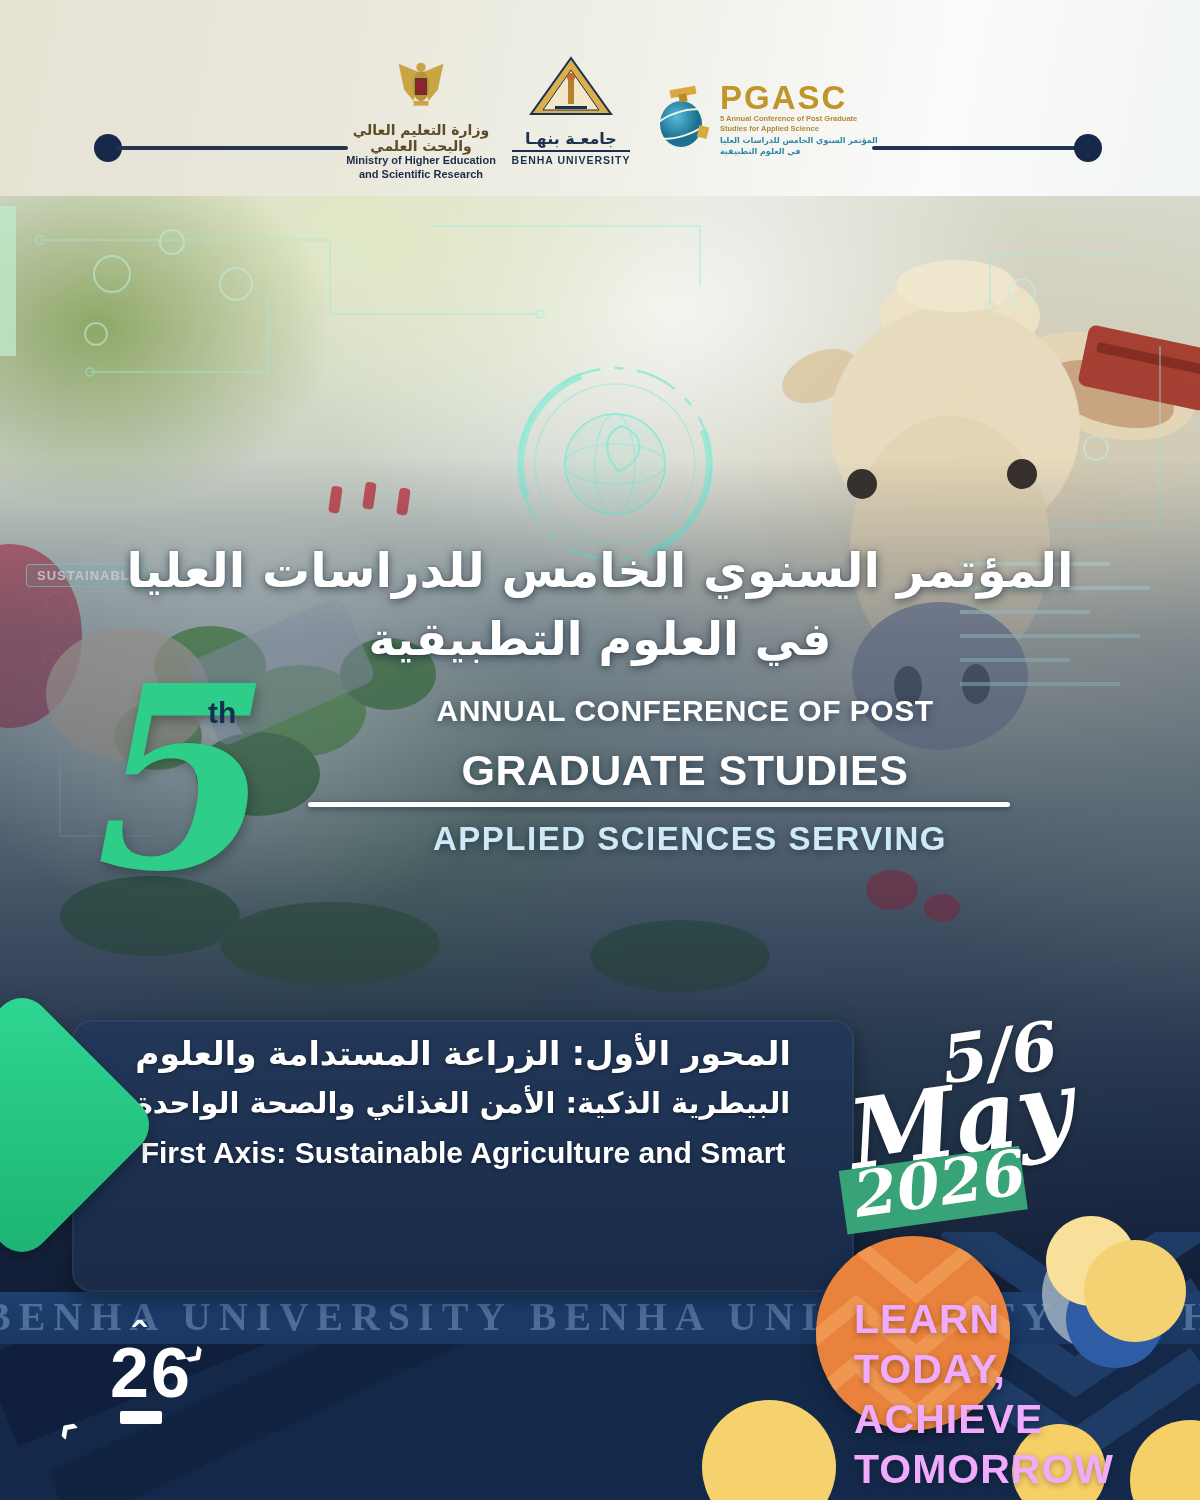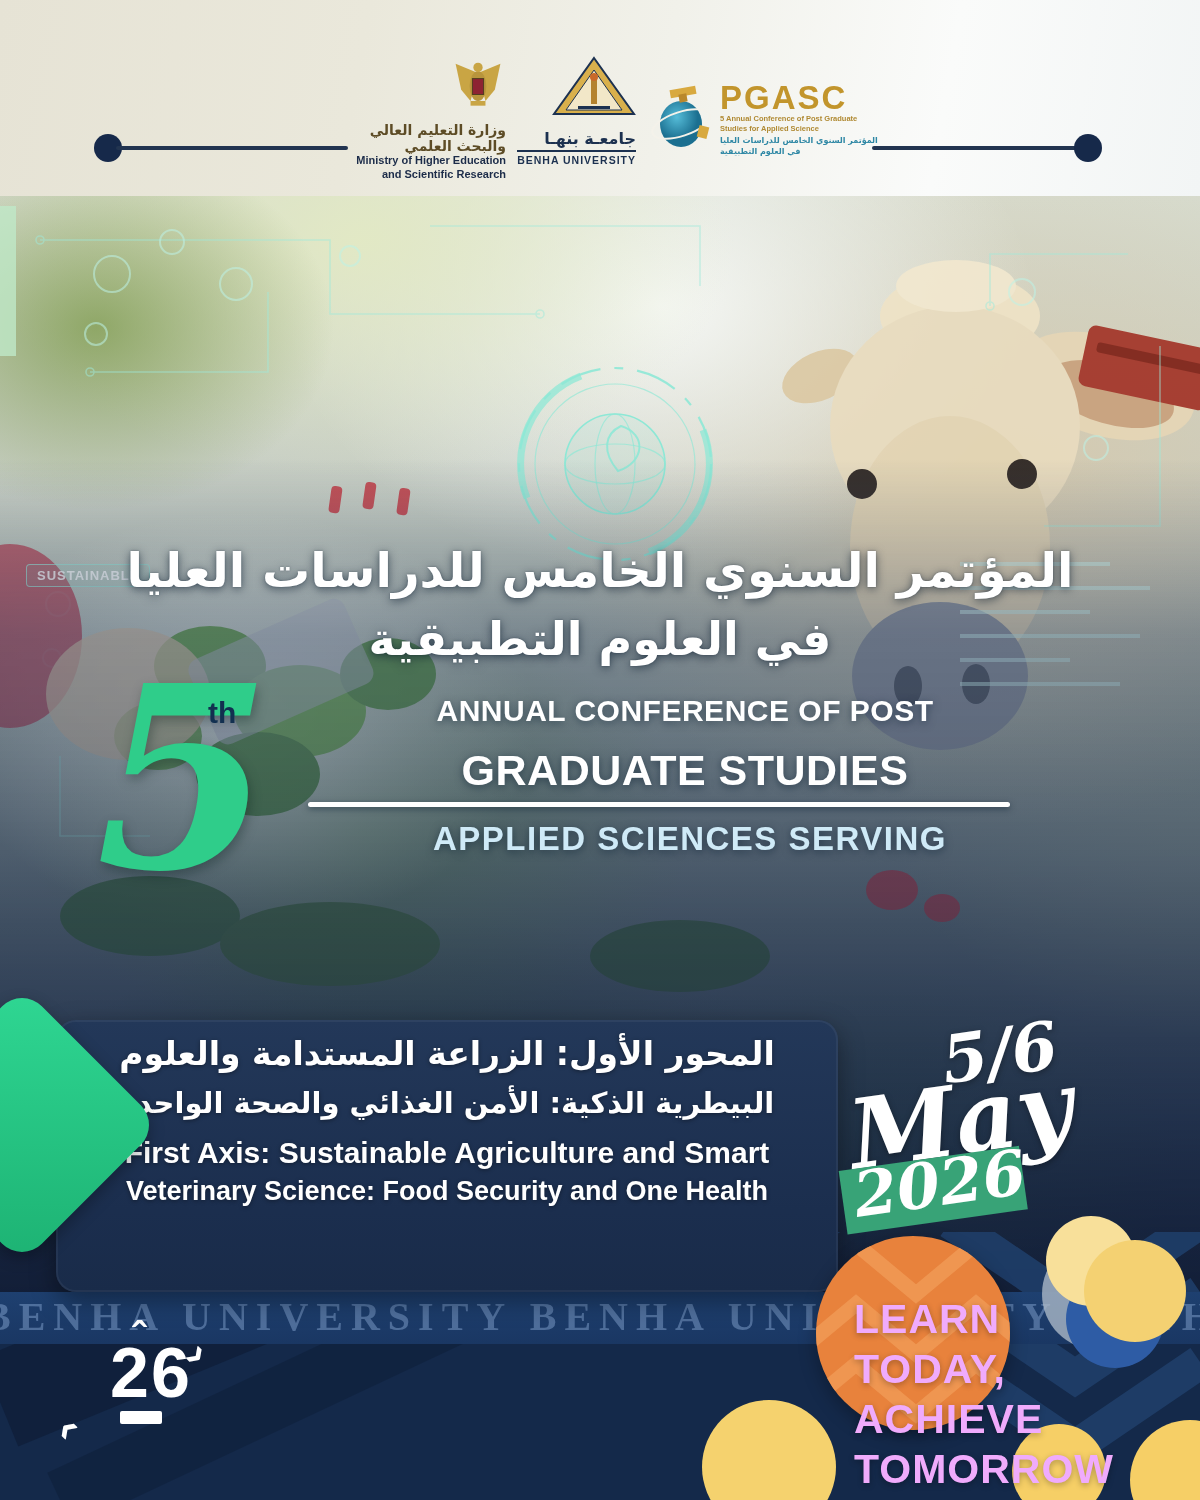--- a/index.html
+++ b/index.html
@@ -5,21 +5,21 @@
   html,body{margin:0;padding:0;background:#0e1c33;}
   .canvas{position:relative;width:1200px;height:1500px;overflow:hidden;margin:0 auto;
     font-family:"Liberation Sans",sans-serif;background:#152a49;}
 
   
   .header{position:absolute;left:0;top:0;width:1200px;height:196px;
     background:linear-gradient(100deg,#e6e3d5 0%,#eae8db 30%,#f1f1ea 55%,#fafbfa 78%,#f2f5f5 100%);}
   .hdr-dot{position:absolute;width:28px;height:28px;border-radius:50%;background:#16294a;top:134px;}
   .hdr-line{position:absolute;height:4px;background:#223450;top:146px;border-radius:2px;}
 
-  .logo{position:absolute;text-align:right;color:#1c2c49;}
+  .logo{position:absolute;text-align:center;color:#1c2c49;}
   .logo-ministry{left:336px;top:58px;width:170px;}
   .logo-benha{left:506px;top:56px;width:130px;}
   .logo-pgasc{left:648px;top:80px;width:235px;display:flex;align-items:center;text-align:left;}
   .min-ar{font-family:"DejaVu Sans",sans-serif;font-weight:700;font-size:14px;color:#5d4c26;margin-top:2px;}
   .min-en{font-size:11px;font-weight:700;line-height:1.25;color:#1c2c49;}
   .benha-ar{font-family:"DejaVu Sans",sans-serif;font-weight:700;font-size:16px;color:#1c3150;margin-top:3px;}
   .benha-en{font-size:10.5px;font-weight:700;letter-spacing:1px;color:#1c3150;border-top:2px solid #1c3150;padding-top:2px;margin-top:2px;display:inline-block;}
   .pgasc-txt{margin-left:6px;}
   .pgasc-acronym{font-size:33px;font-weight:700;color:#c2952c;letter-spacing:2px;line-height:1;}
   .pgasc-tag{font-size:7.5px;font-weight:700;color:#b08a33;line-height:1.4;}
@@ -61,21 +61,21 @@
   .h-en1{top:694px;font-size:30px;}
   .h-en2{top:746px;font-size:43px;}
   .divider{position:absolute;left:308px;top:802px;width:702px;height:5px;background:#fff;border-radius:3px;
     box-shadow:0 2px 6px rgba(5,25,45,.5);}
   .h-sub{position:absolute;left:250px;width:880px;text-align:center;color:#cfeaf7;font-weight:700;
     text-shadow:0 2px 8px rgba(5,25,45,.55);}
   .h-sub1{top:820px;font-size:33px;letter-spacing:1.5px;}
   .h-sub2{top:876px;font-size:31px;}
 
   
-  .axis-banner{position:absolute;left:56px;top:1020px;width:782px;height:272px;border-radius:20px;
+  .axis-banner{position:absolute;left:72px;top:1020px;width:782px;height:272px;border-radius:20px;
     background:linear-gradient(180deg,#233859 0%,#1b2e4e 70%,#192b49 100%);
     box-shadow:0 8px 26px rgba(0,0,0,.4), inset 0 0 0 2px rgba(255,255,255,.05);z-index:4;}
   .axis-line{position:absolute;left:0;width:100%;text-align:center;color:#fff;font-weight:700;
     text-shadow:0 1px 4px rgba(0,0,0,.4);}
   .ax-ar1{top:14px;font-size:33px;font-family:"DejaVu Sans",sans-serif;direction:rtl;}
   .ax-ar2{top:66px;font-size:29px;font-family:"DejaVu Sans",sans-serif;direction:rtl;}
   .ax-en1{top:116px;font-size:30px;}
   .ax-en2{top:156px;font-size:27px;}
   .diamond{position:absolute;left:-76px;top:1027px;width:196px;height:196px;border-radius:28px;
     transform:rotate(45deg);background:linear-gradient(135deg,#2fd793,#1db273);z-index:5;
@@ -285,21 +285,20 @@
   <div class="th-sup">th</div>
   <div class="h-en h-en1">ANNUAL CONFERENCE OF POST</div>
   <div class="h-en h-en2">GRADUATE STUDIES</div>
   <div class="divider"></div>
   <div class="h-sub h-sub1">APPLIED SCIENCES SERVING</div>
 
   <div class="axis-banner">
     <div class="axis-line ax-ar1">المحور الأول: الزراعة المستدامة والعلوم</div>
     <div class="axis-line ax-ar2">البيطرية الذكية: الأمن الغذائي والصحة الواحدة</div>
     <div class="axis-line ax-en1">First Axis: Sustainable Agriculture and Smart</div>
-    <div class="axis-line ax-en2">Veterinary Science: Food Security and One Health</div>
   </div>
   <div class="diamond"></div>
 
   <div class="date-block">
     <div class="date-days">5/6</div>
     <div class="date-month">May</div>
     <div class="date-year-box"></div>
     <div class="date-year">2026</div>
   </div>
 

